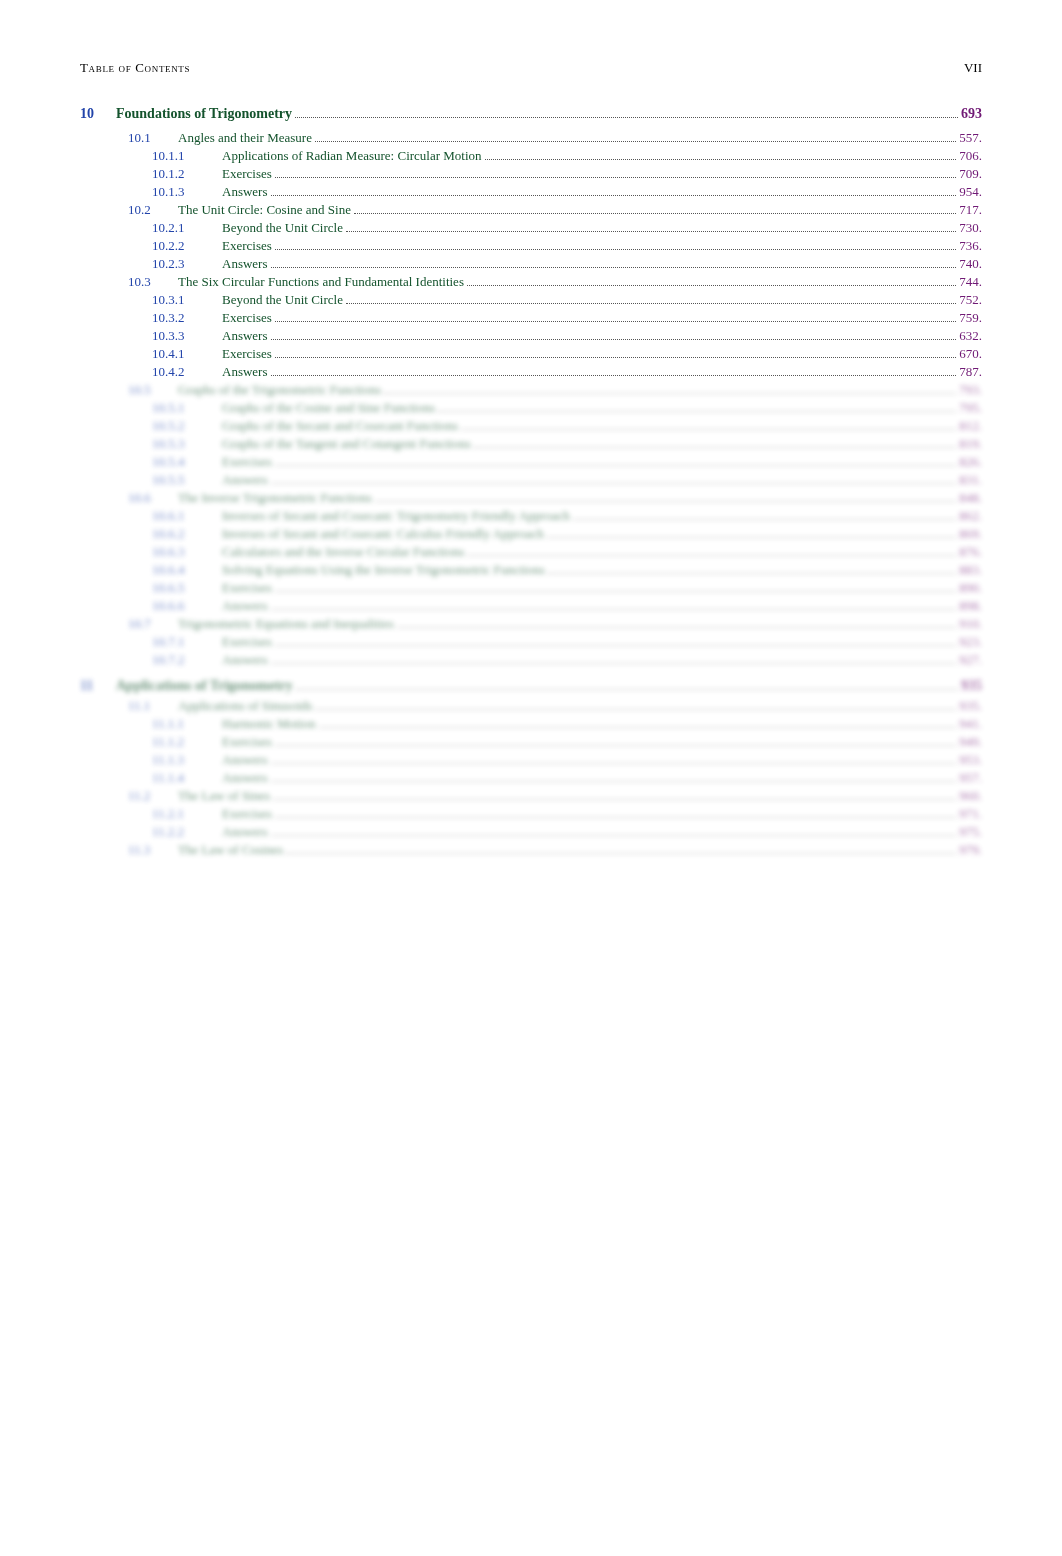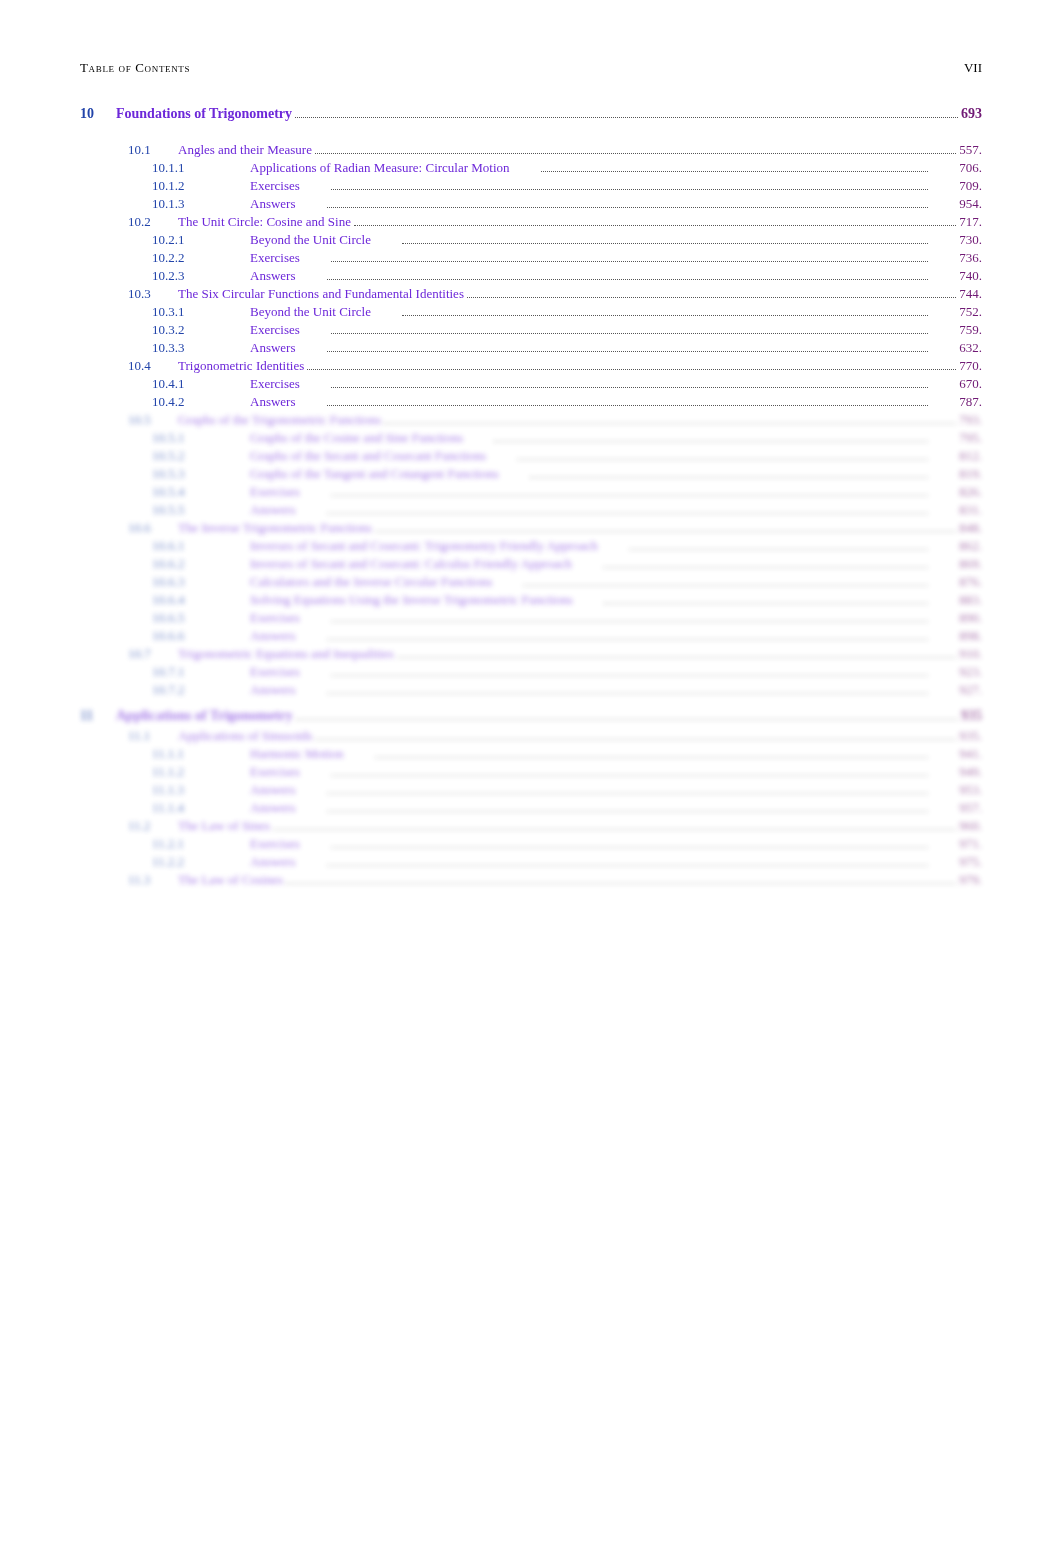--- a/index.html
+++ b/index.html
@@ -33,32 +33,32 @@
       margin-top: 10px;
     }
     
     .blurred {
       filter: blur(2.5px);
       opacity: 0.6;
       pointer-events: none;
       user-select: none;
     }
     .indent1 { padding-left: 48px; }
-    .indent2 { padding-left: 72px; gap: 28px; }
+    .indent2 { padding-left: 72px; }
     .toc-row {
       display: flex;
       align-items: baseline;
       margin-bottom: 2px;
     }
     .toc-row .num {
       flex-shrink: 0;
       color: #2244aa;
     }
     .toc-row .title-link {
-      color: #6d28d9;
+      color: #14532d;
       white-space: nowrap;
     }
     .toc-row .dots {
       flex: 1;
       overflow: hidden;
       color: #444;
       margin: 0 3px 2px 3px;
       border-bottom: 1px dotted #555;
       min-width: 10px;
     }
@@ -72,21 +72,21 @@
   </style>
 </head>
 <body>
 
 <div class="page-header">
   <span class="page-header-title">Table of Contents</span>
   <span class="page-header-number">VII</span>
 </div>
 
 <div class="toc-container" id="toc-root">
-    <div class="toc-row" style="margin-top: 10px; margin-bottom: 20px;">
+    <div class="toc-row" style="margin-top: 10px; margin-bottom: 8px;">
       <span class="num w36" style="font-weight: bold; font-size: 14px;">10</span>
       <span class="title-link" style="font-weight: bold; font-size: 14px;">Foundations of Trigonometry</span>
       <span class="dots"></span>
       <span class="page-num" style="font-weight: bold; font-size: 14px;">693</span>
     </div>
     <div class="toc-row indent1">
       <span class="num w50">10.1</span>
       <span class="title-link">Angles and their Measure</span>
       <span class="dots"></span>
       <span class="page-num">557.</span>
@@ -150,26 +150,20 @@
       <span class="title-link">Exercises</span>
       <span class="dots"></span>
       <span class="page-num">759.</span>
     </div>
     <div class="toc-row indent2">
       <span class="num w70">10.3.3</span>
       <span class="title-link">Answers</span>
       <span class="dots"></span>
       <span class="page-num">632.</span>
     </div>
-    <div class="toc-row indent1">
-      <span class="num w50">10.4</span>
-      <span class="title-link">Trigonometric Identities</span>
-      <span class="dots"></span>
-      <span class="page-num">770.</span>
-    </div>
     <div class="toc-row indent2">
       <span class="num w70">10.4.1</span>
       <span class="title-link">Exercises</span>
       <span class="dots"></span>
       <span class="page-num">670.</span>
     </div>
     <div class="toc-row indent2">
       <span class="num w70">10.4.2</span>
       <span class="title-link">Answers</span>
       <span class="dots"></span>

